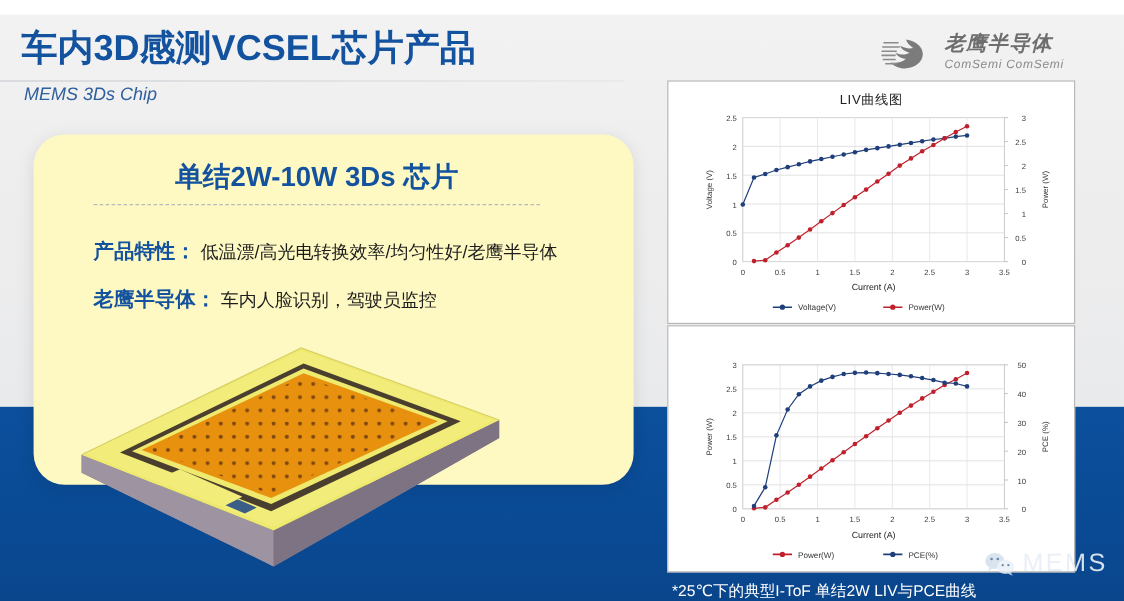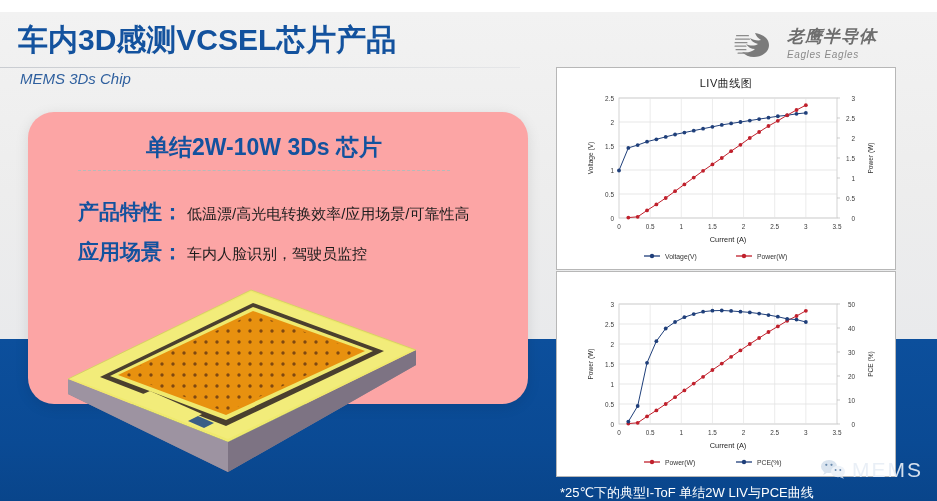--- a/index.html
+++ b/index.html
@@ -55,41 +55,41 @@
     color: #6e6e6e; letter-spacing: 1px; white-space: nowrap;
   }
   .logo-en {
     font-size: 10px; color: #8a8a8a; letter-spacing: 0.6px;
     white-space: nowrap; font-style: italic; margin-top: 2px;
   }
   
   .card {
     position: absolute; left: 28px; top: 100px;
     width: 500px; height: 292px;
-    background: #fca5a5;
+    background: #fef9c3;
     border-radius: 26px;
     box-shadow: 0 3px 14px rgba(0,0,0,0.10);
   }
   .card-title {
     position: absolute; left: 0; top: 20px; width: 472px;
     text-align: center; font-size: 23px; font-weight: bold; color: #13529e;
     white-space: nowrap;
   }
   .card-divider {
     position: absolute; left: 50px; top: 58px; width: 372px; height: 0;
     border-top: 1px dashed #b9b9b9;
   }
   .bullet {
     position: absolute; left: 50px;
     display: flex; align-items: baseline; white-space: nowrap;
   }
   .bullet.b1 { top: 86px; }
   .bullet.b2 { top: 126px; }
   .bullet-key {
-    font-size: 21px; font-weight: bold; color: #13529e; flex: none;
+    font-size: 17px; font-weight: bold; color: #13529e; flex: none;
   }
   .bullet-val {
     font-size: 15px; color: #1d1d1d; margin-left: 4px;
   }
   
   .chip {
     position: absolute; left: 38px; top: 250px;
     width: 400px; height: 215px;
   }
   
@@ -110,21 +110,21 @@
     white-space: nowrap;
   }
   .chart-svg { position: absolute; left: 0; top: 0; }
   .caption {
     position: absolute; left: 560px; top: 472px;
     font-size: 13px; color: #ffffff; white-space: nowrap;
   }
   
   .watermark {
     position: absolute; right: 14px; top: 446px;
-    display: flex; align-items: flex-start; gap: 6px;
+    display: flex; align-items: center; gap: 6px;
     opacity: .92;
   }
   .wm-text {
     font-size: 21px; color: #e8eef6; letter-spacing: 2px;
     font-family: "Liberation Sans", sans-serif;
   }
   .wm-icon { width: 26px; height: 22px; }
 </style>
 </head>
 <body>
@@ -147,35 +147,35 @@
           <rect x="3" y="8" width="13" height="1.3" rx="0.6"></rect>
           <rect x="2" y="11.5" width="15" height="1.3" rx="0.6"></rect>
           <rect x="1.5" y="15" width="13" height="1.3" rx="0.6"></rect>
           <rect x="1.5" y="18.5" width="12" height="1.3" rx="0.6"></rect>
           <rect x="2.5" y="22" width="11" height="1.3" rx="0.6"></rect>
           <rect x="4.5" y="25.5" width="10" height="1.3" rx="0.6"></rect>
         </g>
       </svg>
       <div class="logo-text">
         <div class="logo-cn">老鹰半导体</div>
-        <div class="logo-en">Eagles Eagles</div>
+        <div class="logo-en">ComSemi ComSemi</div>
       </div>
     </div>
   </div>
 
   <div class="card">
     <div class="card-title">单结2W-10W 3Ds 芯片</div>
     <div class="card-divider"></div>
 
     <div class="bullet b1">
       <span class="bullet-key">产品特性：</span>
-      <span class="bullet-val">低温漂/高光电转换效率/应用场景/可靠性高</span>
+      <span class="bullet-val">低温漂/高光电转换效率/均匀性好/老鹰半导体</span>
     </div>
     <div class="bullet b2">
-      <span class="bullet-key">应用场景：</span>
+      <span class="bullet-key">老鹰半导体：</span>
       <span class="bullet-val">车内人脸识别，驾驶员监控</span>
     </div>
   </div>
 
   <svg class="chip" viewBox="0 0 400 215">
     <defs>
       <pattern id="emitterDots" width="11" height="11" patternUnits="userSpaceOnUse">
         <circle cx="3" cy="3" r="1.7" fill="#7a4410"></circle>
       </pattern>
     </defs>

